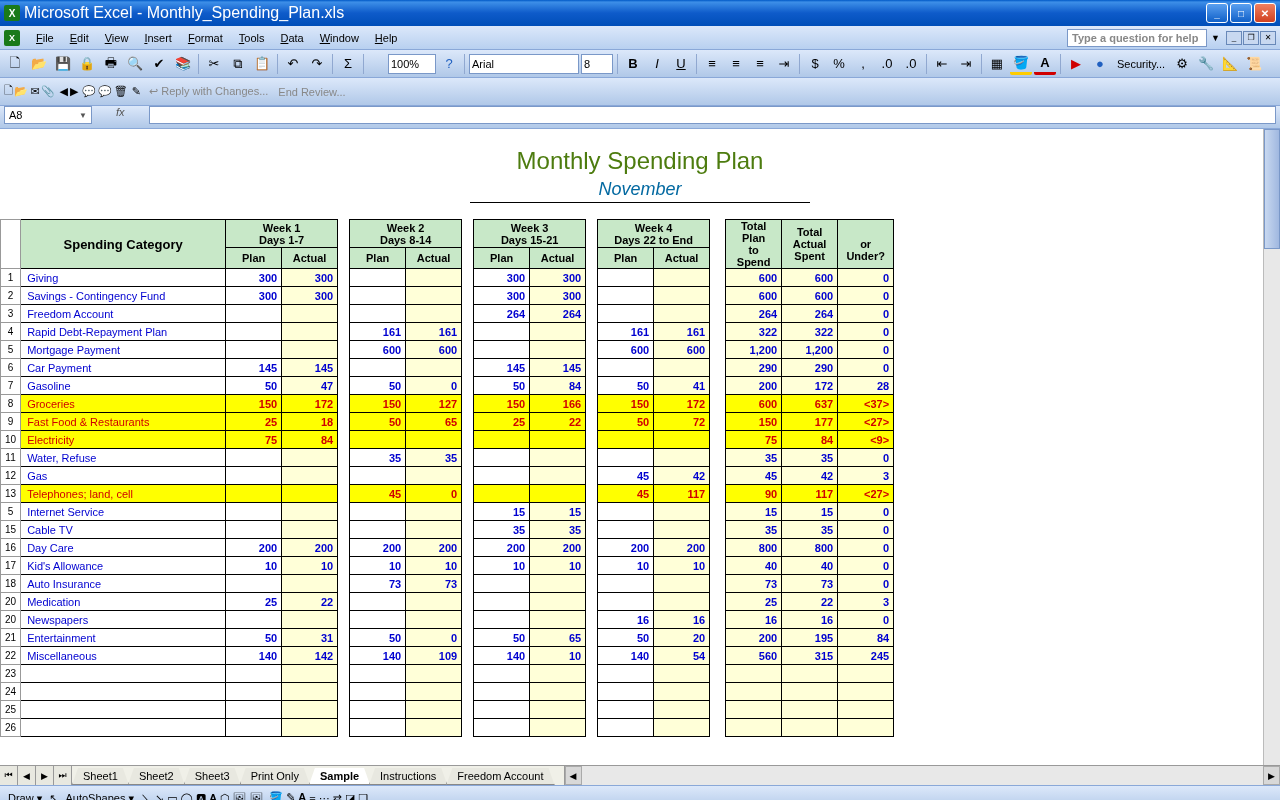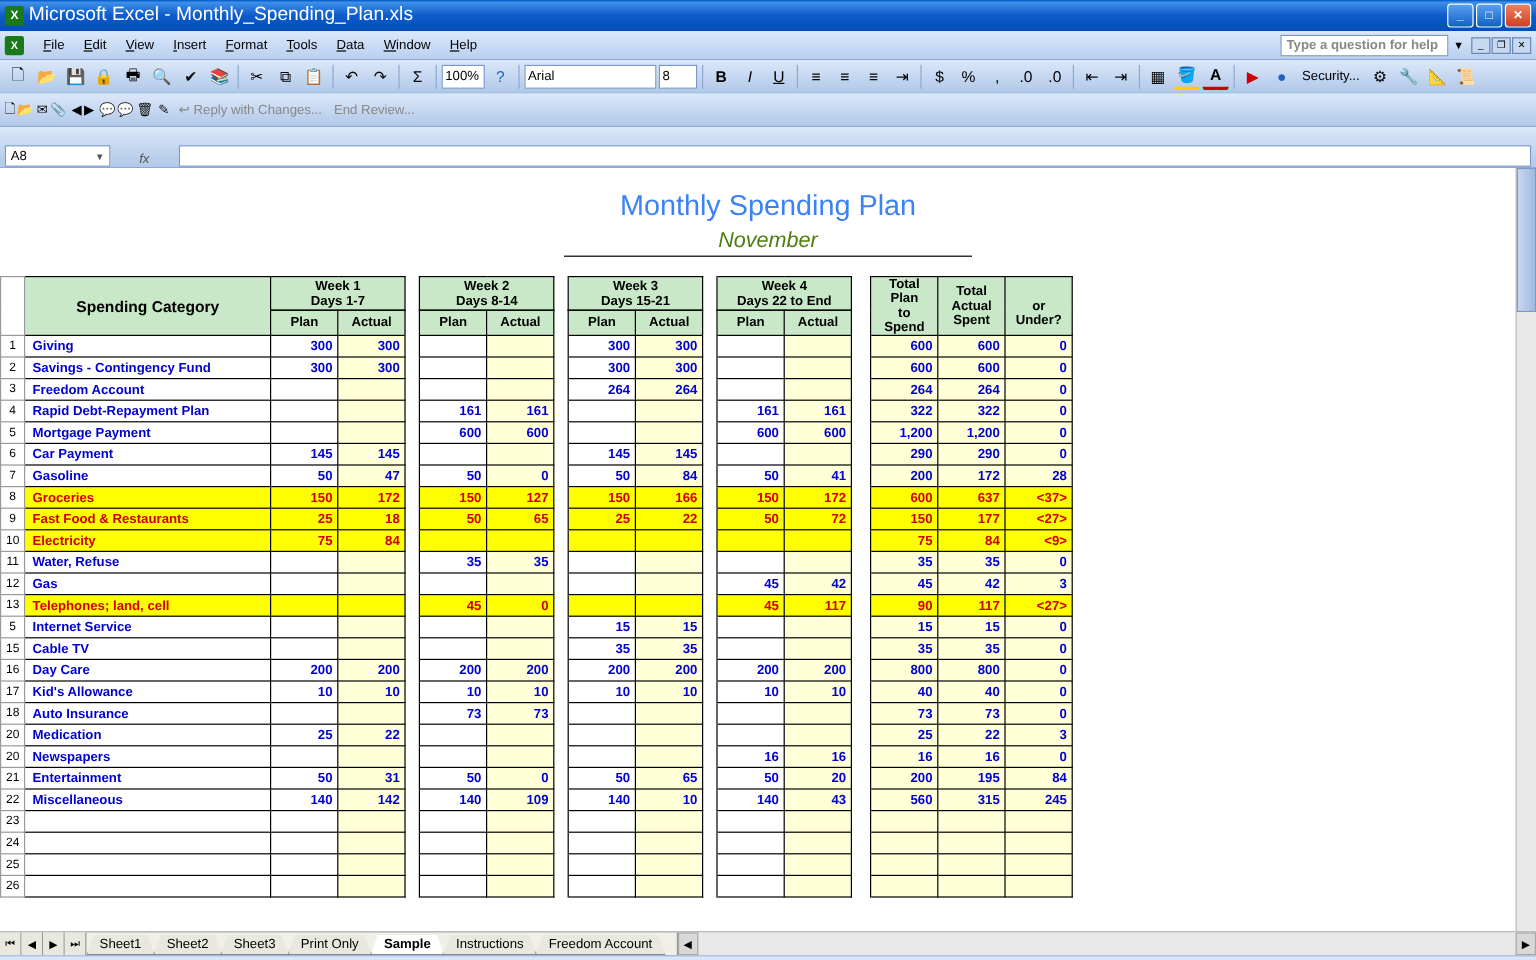--- a/index.html
+++ b/index.html
@@ -17,46 +17,46 @@
 .menubar .menu-item { padding: 3px 8px; cursor: pointer; }
 .menubar .help-box { margin-left: auto; }
 .menubar input.helpq { width: 140px; height: 18px; border: 1px solid #7a98c8; padding: 0 4px; font-size: 11px; color: #888; font-weight: bold; }
 .menubar .doc-btns { display: flex; gap: 1px; margin-left: 6px; }
 .menubar .doc-btn { width: 16px; height: 14px; border: 1px solid #6888b8; background: #c8d8f0; font-size: 8px; display: flex; align-items: center; justify-content: center; cursor: pointer; }
 
 .toolbar { background: linear-gradient(#dce8fa, #b0c8e8); height: 28px; display: flex; align-items: center; padding: 2px 4px; border-bottom: 1px solid #8aa8d8; gap: 2px; }
 .toolbar .tb-btn { width: 22px; height: 22px; display: flex; align-items: center; justify-content: center; cursor: pointer; border-radius: 2px; font-size: 13px; }
 .toolbar .sep { width: 1px; height: 20px; background: #90a8d0; margin: 0 2px; }
 .toolbar .combo { height: 20px; border: 1px solid #7a98c8; background: #fff; font-size: 11px; padding: 0 2px; }
-.toolbar .zoom { width: 36px; }
+.toolbar .zoom { width: 48px; margin-left: 20px; }
 .toolbar .font-name { width: 110px; }
 .toolbar .font-size { width: 32px; }
 
 .toolbar2 { background: linear-gradient(#dce8fa, #b0c8e8); height: 28px; display: flex; align-items: center; padding: 2px 4px; border-bottom: 1px solid #8aa8d8; gap: 2px; }
 
-.namebox-row { background: linear-gradient(#dce8fa, #b0c8e8); height: 34px; display: flex; align-items: flex-end; padding: 0 4px; border-bottom: 1px solid #8aa8d8; }
+.namebox-row { background: linear-gradient(#dce8fa, #b0c8e8); height: 23px; display: flex; align-items: flex-start; padding: 0 4px; border-bottom: 1px solid #8aa8d8; }
 .namebox { width: 88px; height: 18px; border: 1px solid #7a98c8; background: #fff; padding: 0 4px; font-size: 11px; display: flex; align-items: center; }
 .namebox .dd { margin-left: auto; color: #555; font-size: 8px; }
 .fx-label { margin: 0 24px; font-style: italic; color: #555; }
 .formula-bar { flex: 1; height: 18px; border: 1px solid #7a98c8; background: #fff; }
 
 .sheet-area { position: relative; background: #fff; height: 636px; overflow: hidden; }
 .sheet-scroll { position: absolute; right: 0; top: 0; bottom: 0; width: 17px; background: #e8e8e8; border-left: 1px solid #bbb; }
 .sheet-scroll .thumb { position: absolute; top: 0; left: 0; right: 0; height: 120px; background: linear-gradient(90deg,#c8d8f0,#a0b8e0); border: 1px solid #7a98c8; }
 
 .doc-title { text-align: center; padding-top: 18px; }
-.doc-title h1 { font-family: Arial; font-size: 24px; font-weight: normal; color: #3b82f6; }
-.doc-title h2 { font-family: Arial; font-size: 18px; font-style: italic; font-weight: normal; color: #4d7c0f; margin-top: 4px; }
+.doc-title h1 { font-family: Arial; font-size: 24px; font-weight: normal; color: #4d7c0f; }
+.doc-title h2 { font-family: Arial; font-size: 18px; font-style: italic; font-weight: normal; color: #0369a1; margin-top: 4px; }
 .doc-title .underline { width: 340px; border-bottom: 1px solid #000; margin: 2px auto 16px; }
 
 .grid-wrap { margin-left: 0; }
 table.grid { border-collapse: collapse; font-family: Arial; font-size: 11px; }
 table.grid th, table.grid td { border: 1px solid #000; height: 18px; padding: 0 4px; }
 .rownum { width: 18px; background: #fff; border: 1px solid #999 !important; text-align: center; font-size: 10px; color: #000; }
-.cat-col { width: 205px; text-align: left; color: #0000d0; font-weight: bold; background: #fff; padding-left: 6px !important; }
+.cat-col { width: 205px; text-align: left; color: #0000d0; font-weight: normal; background: #fff; padding-left: 6px !important; }
 .hdr-cat { background: #c8e8c8; font-weight: bold; text-align: center; color: #000; font-size: 13px; }
 .hdr-week { background: #c8e8c8; font-weight: bold; text-align: center; color: #000; }
 .hdr-sub { background: #c8e8c8; font-weight: bold; text-align: center; color: #000; }
 .num { width: 56px; text-align: right; color: #0000d0; font-weight: bold; background: #fff; }
 .num.cream { background: #ffffd8; }
 .tot { width: 56px; text-align: right; color: #0000d0; font-weight: bold; background: #ffffd8; }
 .gap-col { width: 12px; border-top: none !important; border-bottom: none !important; background: #fff; }
 .row-yellow td.cat-col, .row-yellow td.num, .row-yellow td.tot { background: #ffff00 !important; color: #d00000 !important; }
 .row-yellow td.num.cream { background: #ffff00 !important; }
 
@@ -638,21 +638,21 @@
             <td class="num">140</td>
             <td class="num cream">142</td>
             <td class="gap-col"></td>
             <td class="num">140</td>
             <td class="num cream">109</td>
             <td class="gap-col"></td>
             <td class="num">140</td>
             <td class="num cream">10</td>
             <td class="gap-col"></td>
             <td class="num">140</td>
-            <td class="num cream">43</td>
+            <td class="num cream">54</td>
             <td class="gap-col" style="width:16px;"></td>
             <td class="tot">560</td>
             <td class="tot">315</td>
             <td class="tot">245</td>
           </tr>
           <tr class="">
             <td class="rownum">23</td>
             <td class="cat-col"></td>
             <td class="num"></td>
             <td class="num cream"></td>

